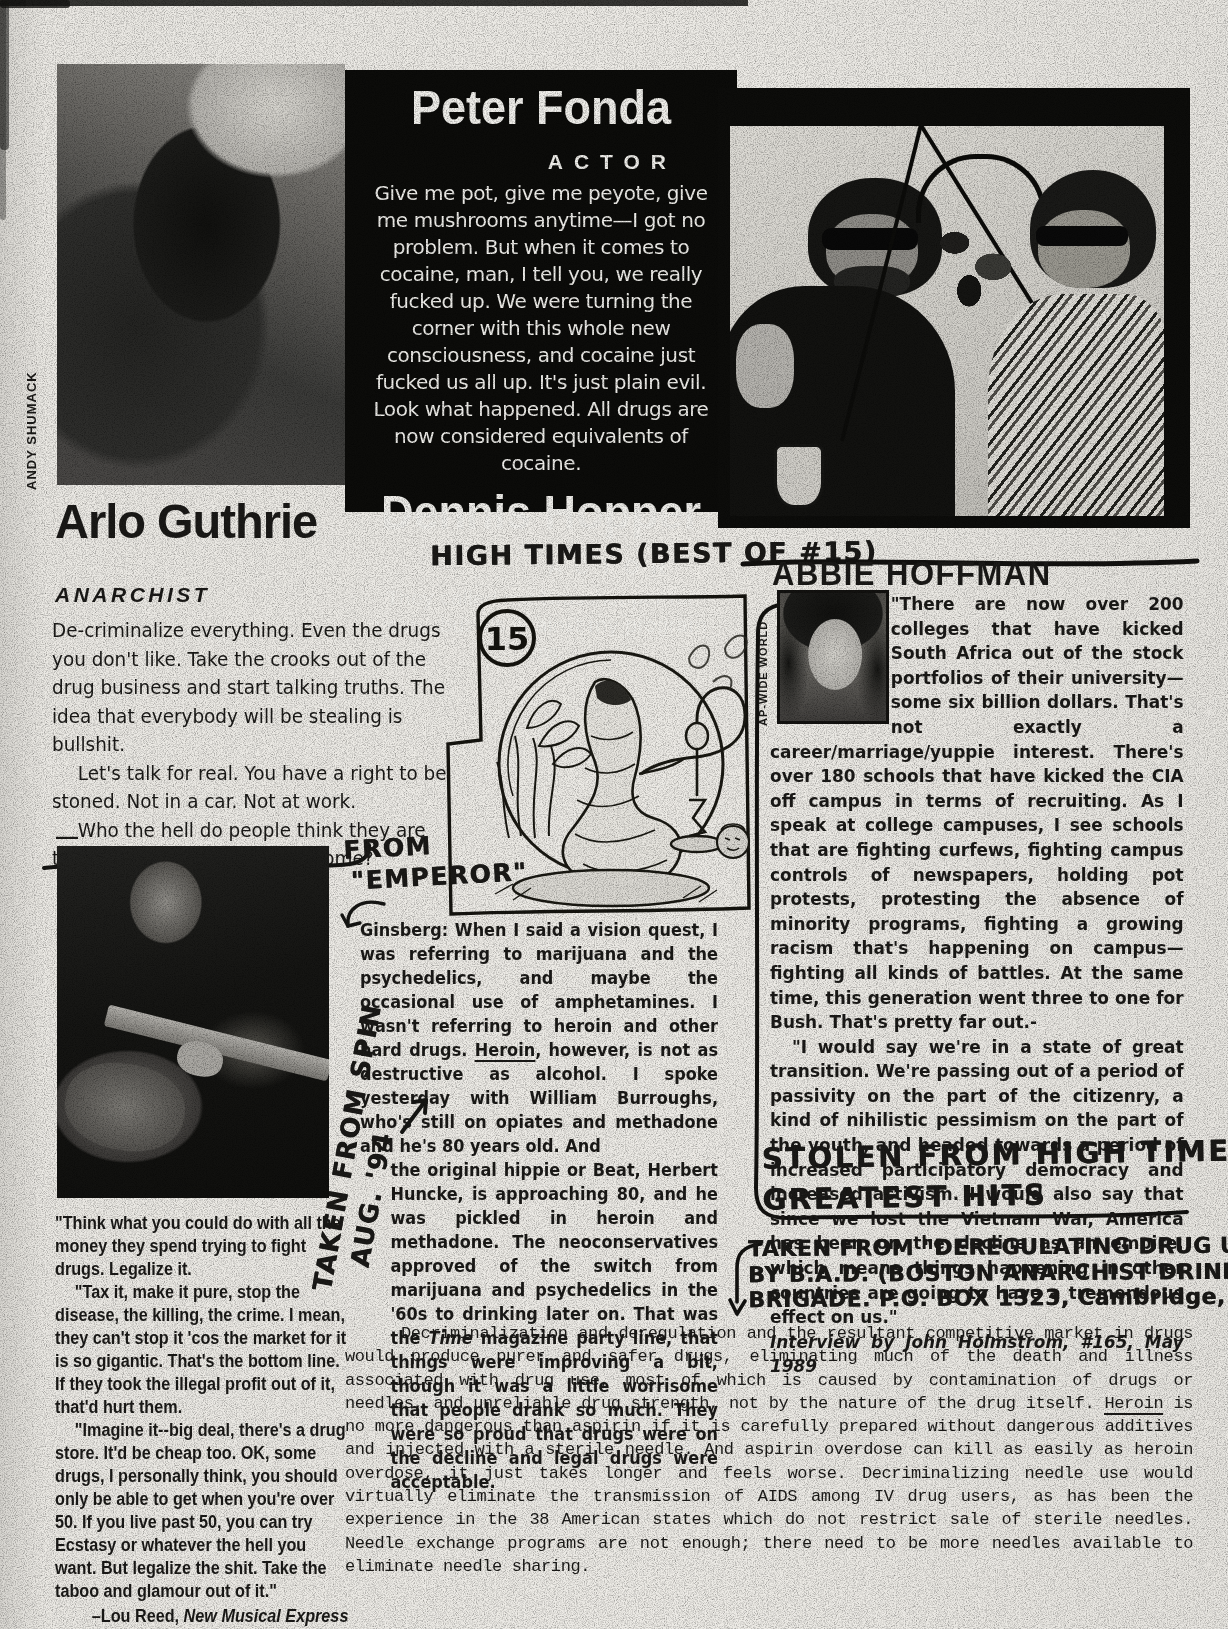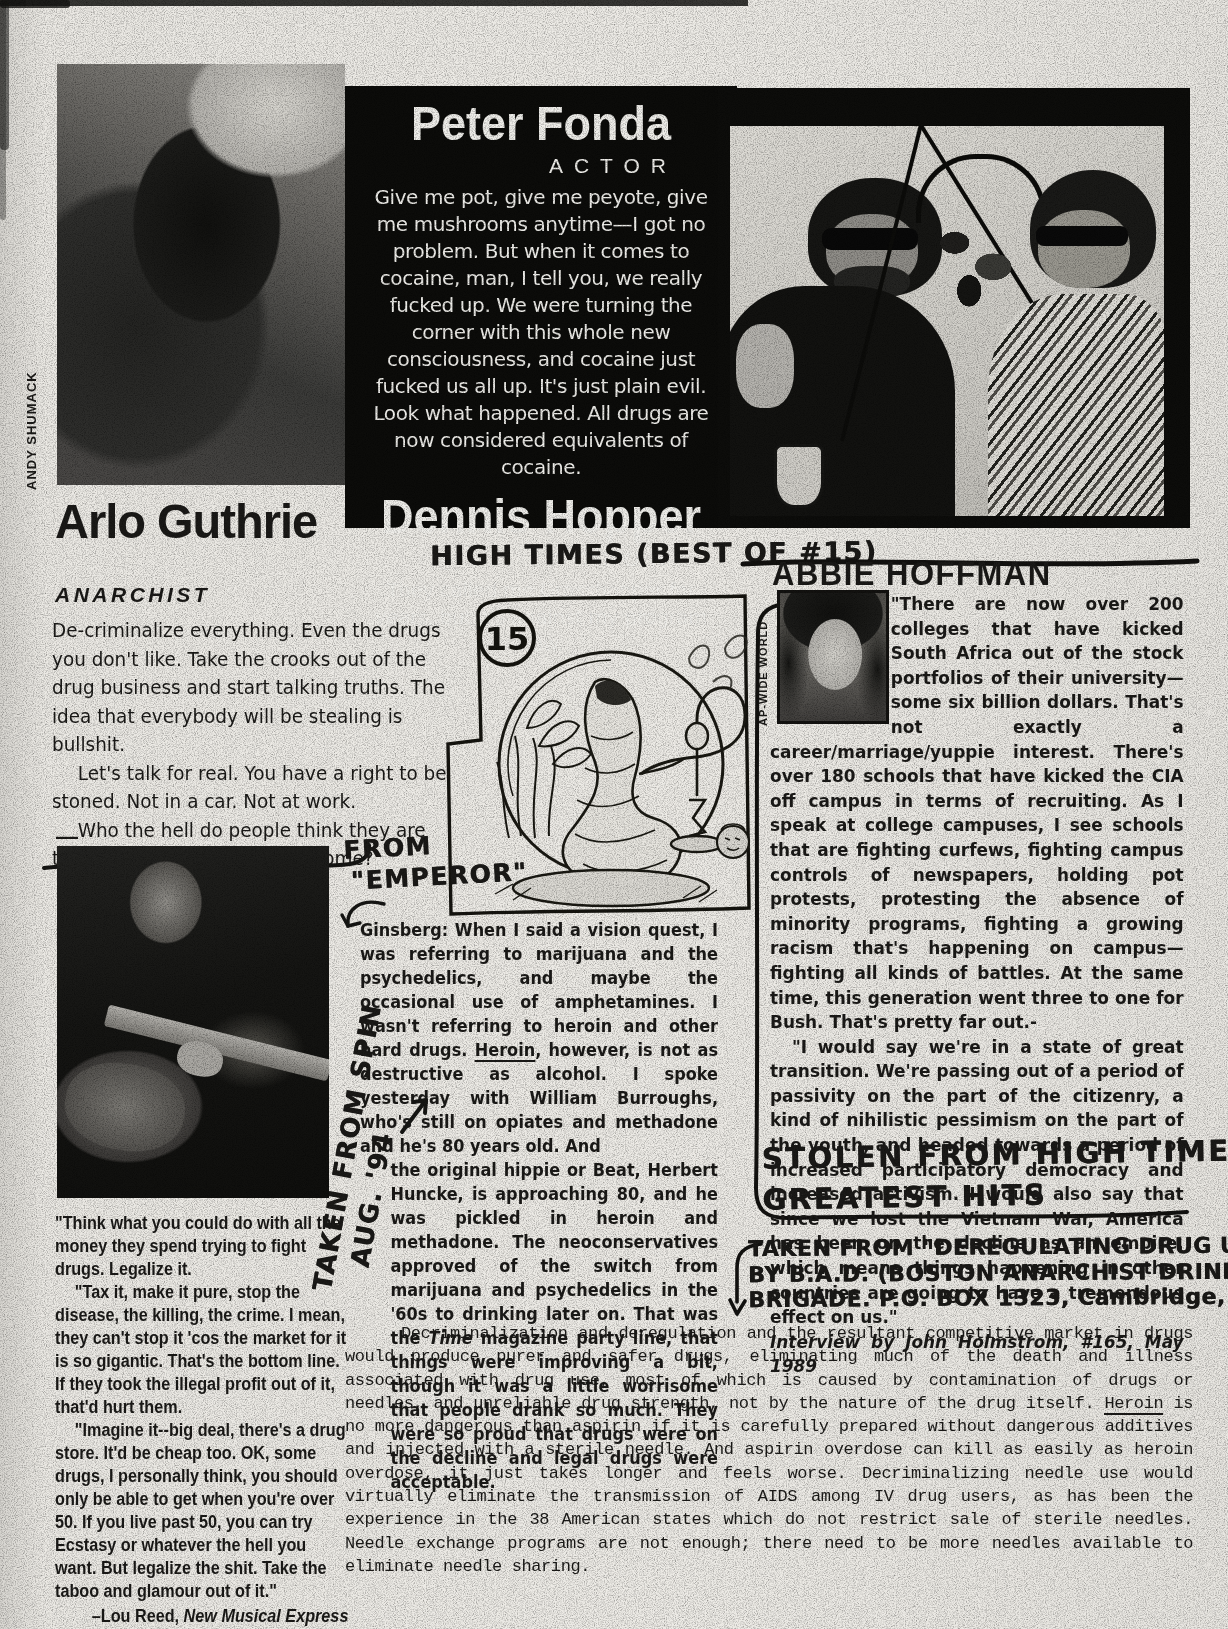--- a/index.html
+++ b/index.html
@@ -5,21 +5,21 @@
   html,body{margin:0;padding:0;background:#8a8a88;}
   #page{position:relative;width:1228px;height:1629px;margin:0 auto;overflow:hidden;
         background:linear-gradient(90deg,#d7d5d0 0,#ebe9e4 45px,#edebe6 55%,#e8e6e1 100%);
         font-family:"Liberation Sans",sans-serif;color:#1b1a18;}
   .abs{position:absolute;}
   .photo{background-color:#222;}
   
   .qbox{background:#0c0c0a;color:#efeeea;padding:12px 20px 10px 20px;box-sizing:border-box;}
   .qname{font-family:"Liberation Sans",sans-serif;font-weight:bold;font-size:45px;letter-spacing:0px;
          text-align:center;transform:scaleY(1.05);}
-  .qrole{font-weight:normal;font-size:21px;letter-spacing:11px;text-align:right;padding-right:40px;margin-top:4px;}
+  .qrole{font-weight:bold;font-size:21px;letter-spacing:11px;text-align:right;padding-right:40px;margin-top:16px;}
   .qtext{font-family:"DejaVu Sans",sans-serif;font-size:20px;line-height:27px;text-align:center;margin-top:6px;letter-spacing:-0.4px;}
   
   .arlo-name{font-weight:bold;font-size:47px;letter-spacing:-1px;transform:scaleY(1.04);transform-origin:left top;}
   .arlo-sub{font-weight:bold;font-size:21px;letter-spacing:3.5px;margin-top:4px;}
   .abbie-head{font-weight:bold;font-size:31px;letter-spacing:1.5px;transform:scaleY(1.05);transform-origin:left top;}
   
   .bodytext{font-family:"DejaVu Sans",sans-serif;font-size:20px;line-height:28.5px;transform-origin:left top;}
   .bodytext p{margin:0;}
   .boldtext{font-family:"DejaVu Sans",sans-serif;font-weight:bold;font-size:18px;line-height:24px;
             text-align:justify;transform-origin:left top;}
@@ -50,21 +50,21 @@
   <div class="abs smudge" style="left:0;top:1620;width:748px;height:6px;opacity:.85;"></div>
 
   <div class="abs photo" style="left:57px;top:64px;width:288px;height:421px;
        background:
          radial-gradient(150px 120px at 76% 10%, #d6d4ce 0%, #b2b0ab 55%, rgba(0,0,0,0) 60%),
          radial-gradient(120px 160px at 52% 38%, #11110f 0%, #1c1c1a 60%, rgba(0,0,0,0) 62%),
          radial-gradient(220px 240px at 28% 62%, #242422 0%, #2e2e2c 55%, rgba(0,0,0,0) 60%),
          linear-gradient(205deg, #918f8a 0%, #6b6965 28%, #3a3a38 62%, #4a4846 100%);"></div>
   <div class="abs vert" style="left:24px;top:330px;height:160px;font-size:13px;"><span>ANDY SHUMACK</span></div>
 
-  <div class="abs qbox" style="left:345px;top:86px;width:392px;height:442px;">
+  <div class="abs qbox" style="left:345px;top:70px;width:392px;height:442px;">
     <div class="qname">Peter Fonda</div>
     <div class="qrole">ACTOR</div>
     <div class="qtext">Give me pot, give me peyote, give me mushrooms anytime—I got no problem. But when it comes to cocaine, man, I tell you, we really fucked up. We were turning the corner with this whole new consciousness, and cocaine just fucked us all up. It's just plain evil. Look what happened. All drugs are now considered equivalents of cocaine.</div>
     <div class="qname" style="margin-top:10px;">Dennis Hopper</div>
     <div class="qrole">ACTOR</div>
     <div class="qtext">They called me Grasshopper for years, but it's against my program now.</div>
   </div>
 
   <div class="abs" style="left:718px;top:88px;width:472px;height:440px;background:#0d0d0b;
               padding:38px 26px 12px 12px;box-sizing:border-box;">

